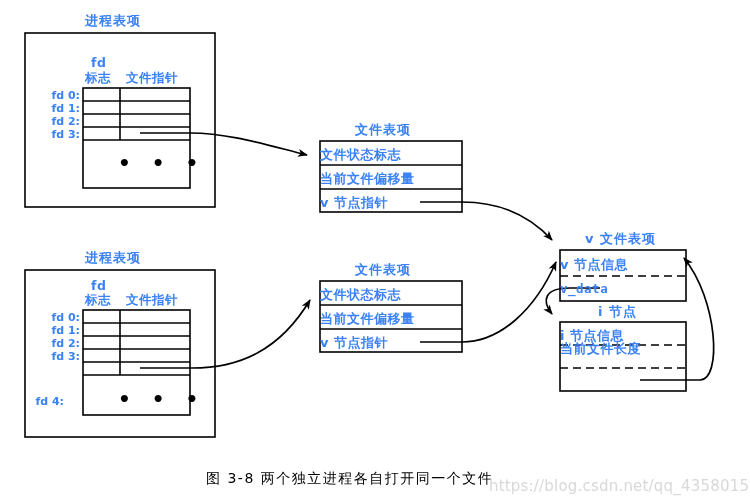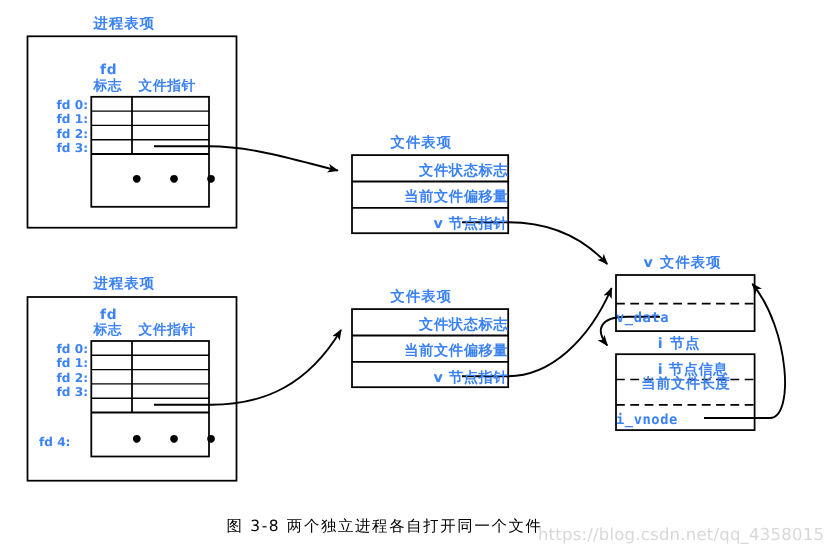--- a/index.html
+++ b/index.html
@@ -12,21 +12,21 @@
   .svg-layer{position:absolute;left:0;top:0;width:750px;height:502px;}
 
   .lbl{
     position:absolute;font-weight:bold;white-space:nowrap;
     font-family:"DejaVu Sans","Liberation Sans",sans-serif;
     color:#3b82f6;
   }
   .title-lbl{font-size:13px;letter-spacing:1px;}
   .col-hdr{font-size:12.5px;font-weight:bold;letter-spacing:0.5px;}
   .fd-lbl{font-size:11px;font-weight:bold;text-align:right;}
-  .cell-lbl{font-size:13px;font-weight:bold;text-align:right;letter-spacing:0.5px;}
+  .cell-lbl{font-size:13px;font-weight:bold;text-align:left;letter-spacing:0.5px;}
   .mono-lbl{
     font-family:"DejaVu Sans Mono","Liberation Mono",monospace;
     font-size:12.5px;font-weight:bold;text-align:left;letter-spacing:0.5px;
   }
   .caption{
     position:absolute;font-size:14px;font-weight:normal;white-space:nowrap;
     letter-spacing:1.5px;
   }
   .watermark{
     position:absolute;font-size:15px;color:#d8d8d8;white-space:nowrap;
@@ -123,24 +123,24 @@
   <div class="lbl cell-lbl" style="left:320px;top:146px;width:142px;">文件状态标志</div>
   <div class="lbl cell-lbl" style="left:320px;top:170px;width:142px;">当前文件偏移量</div>
   <div class="lbl cell-lbl" style="left:320px;top:194px;width:142px;">v 节点指针</div>
 
   <div class="lbl title-lbl" style="left:355px;top:261px;">文件表项</div>
   <div class="lbl cell-lbl" style="left:320px;top:286px;width:142px;">文件状态标志</div>
   <div class="lbl cell-lbl" style="left:320px;top:310px;width:142px;">当前文件偏移量</div>
   <div class="lbl cell-lbl" style="left:320px;top:334px;width:142px;">v 节点指针</div>
 
   <div class="lbl title-lbl" style="left:585px;top:230px;">v 文件表项</div>
+  <div class="lbl cell-lbl" style="left:560px;top:256px;width:126px;">v 节点信息</div>
   <div class="lbl mono-lbl" style="position:absolute;left:560px;top:281px;width:126px;">v_data</div>
 
   <div class="lbl title-lbl" style="left:598px;top:303px;">i 节点</div>
   <div class="lbl cell-lbl" style="left:560px;top:327px;width:102px;">i 节点信息</div>
   <div class="lbl cell-lbl" style="left:560px;top:340px;width:104px;">当前文件长度</div>
-  <div class="lbl mono-lbl" style="position:absolute;left:560px;top:373px;width:126px;">i_vnode</div>
 
   <div class="caption" style="left:206px;top:470px;">图 3-8   两个独立进程各自打开同一个文件</div>
 
   <div class="watermark" style="left:489px;top:477px;">https://blog.csdn.net/qq_43580151</div>
 
 </div>
 
 </body></html>

